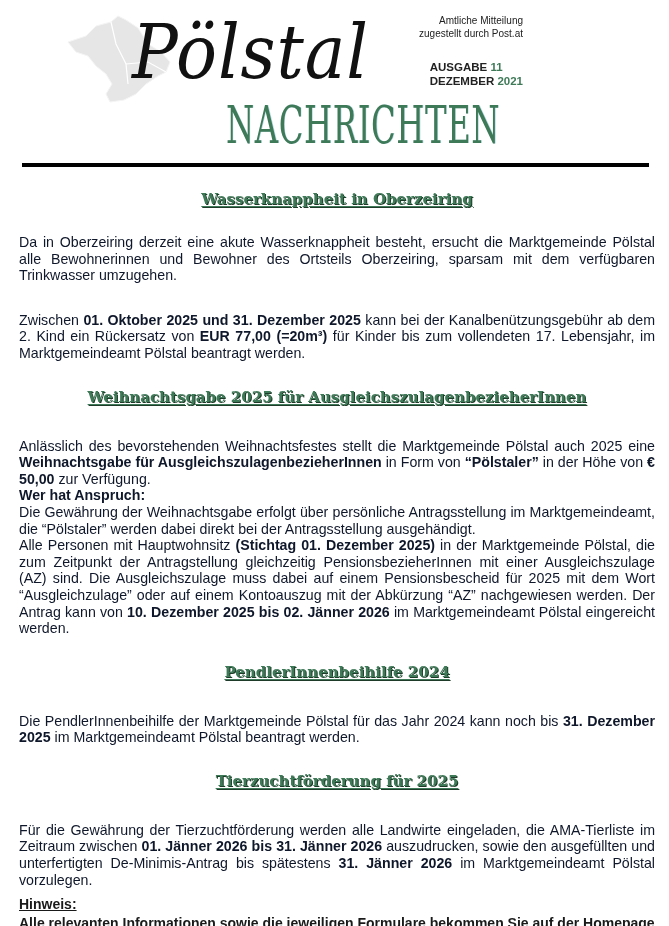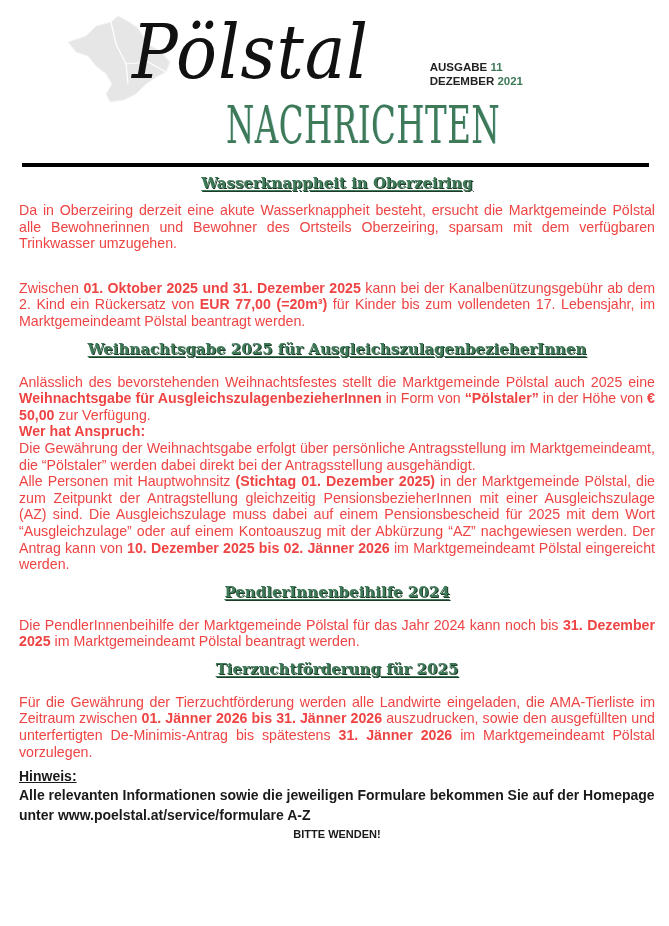--- a/index.html
+++ b/index.html
@@ -35,45 +35,49 @@
   }
   .meta-issue .acc { color: #3f7a58; }
   .rule { position: absolute; left: 18px; top: 163px; width: 627px; height: 4px; background: #000; }
 
   .content { position: absolute; left: 19px; top: 172px; width: 636px; }
   .sec-title {
     text-align: center; font-family: "DejaVu Serif", serif; font-weight: bold;
     font-size: 15px; line-height: 22px; color: #3f7a58;
     text-decoration: underline; text-underline-offset: 2px;
     text-shadow: 1px 1px 0 #1d3b28;
-    margin: 0;
+    margin: 16px;
   }
   .para {
     font-size: 14.2px; line-height: 16.6px; text-align: justify; margin: 0;
-    color: #ef4444;
+    color: #0f172a;
   }
   .para b { font-weight: bold; }
   .gap-s { height: 8px; }
   .gap-m { height: 14px; }
   .hint-label { font-size: 14px; line-height: 17px; font-weight: bold; text-decoration: underline; margin: 0; }
   .hint-text { font-size: 14px; line-height: 20px; font-weight: bold; margin: 0; }
   .footer-note { text-align: center; font-size: 11px; line-height: 14px; font-weight: bold; margin-top: 2px; }
 </style>
 </head>
 <body>
 
 <header class="masthead">
   <svg class="map-shape" viewBox="0 0 120 90">
     <path d="M2 28 L20 22 L30 12 L45 8 L52 2 L60 6 L72 14 L82 30 L95 38 L104 48 L100 58 L92 62 L80 70 L70 80 L58 86 L44 88 L40 80 L46 70 L40 60 L30 52 L22 42 L10 38 Z" fill="#e6e6e6" stroke="#f4f4f4" stroke-width="1"></path>
     <path d="M45 8 L50 30 L60 50 L62 70" fill="none" stroke="#ffffff" stroke-width="1.2"></path>
     <path d="M60 50 L82 48 L100 58" fill="none" stroke="#ffffff" stroke-width="1.2"></path>
   </svg>
   <div class="logo-script">Pölstal</div>
   <div class="logo-sub">NACHRICHTEN</div>
 
+  <div class="meta-top">
+    <div>Amtliche Mitteilung</div>
+    <div>zugestellt durch Post.at</div>
+  </div>
   <div class="meta-issue">
     <div>
       <span>AUSGABE</span>
       <span class="acc">11</span>
     </div>
     <div>
       <span>DEZEMBER</span>
       <span class="acc">2021</span>
     </div>
   </div>

